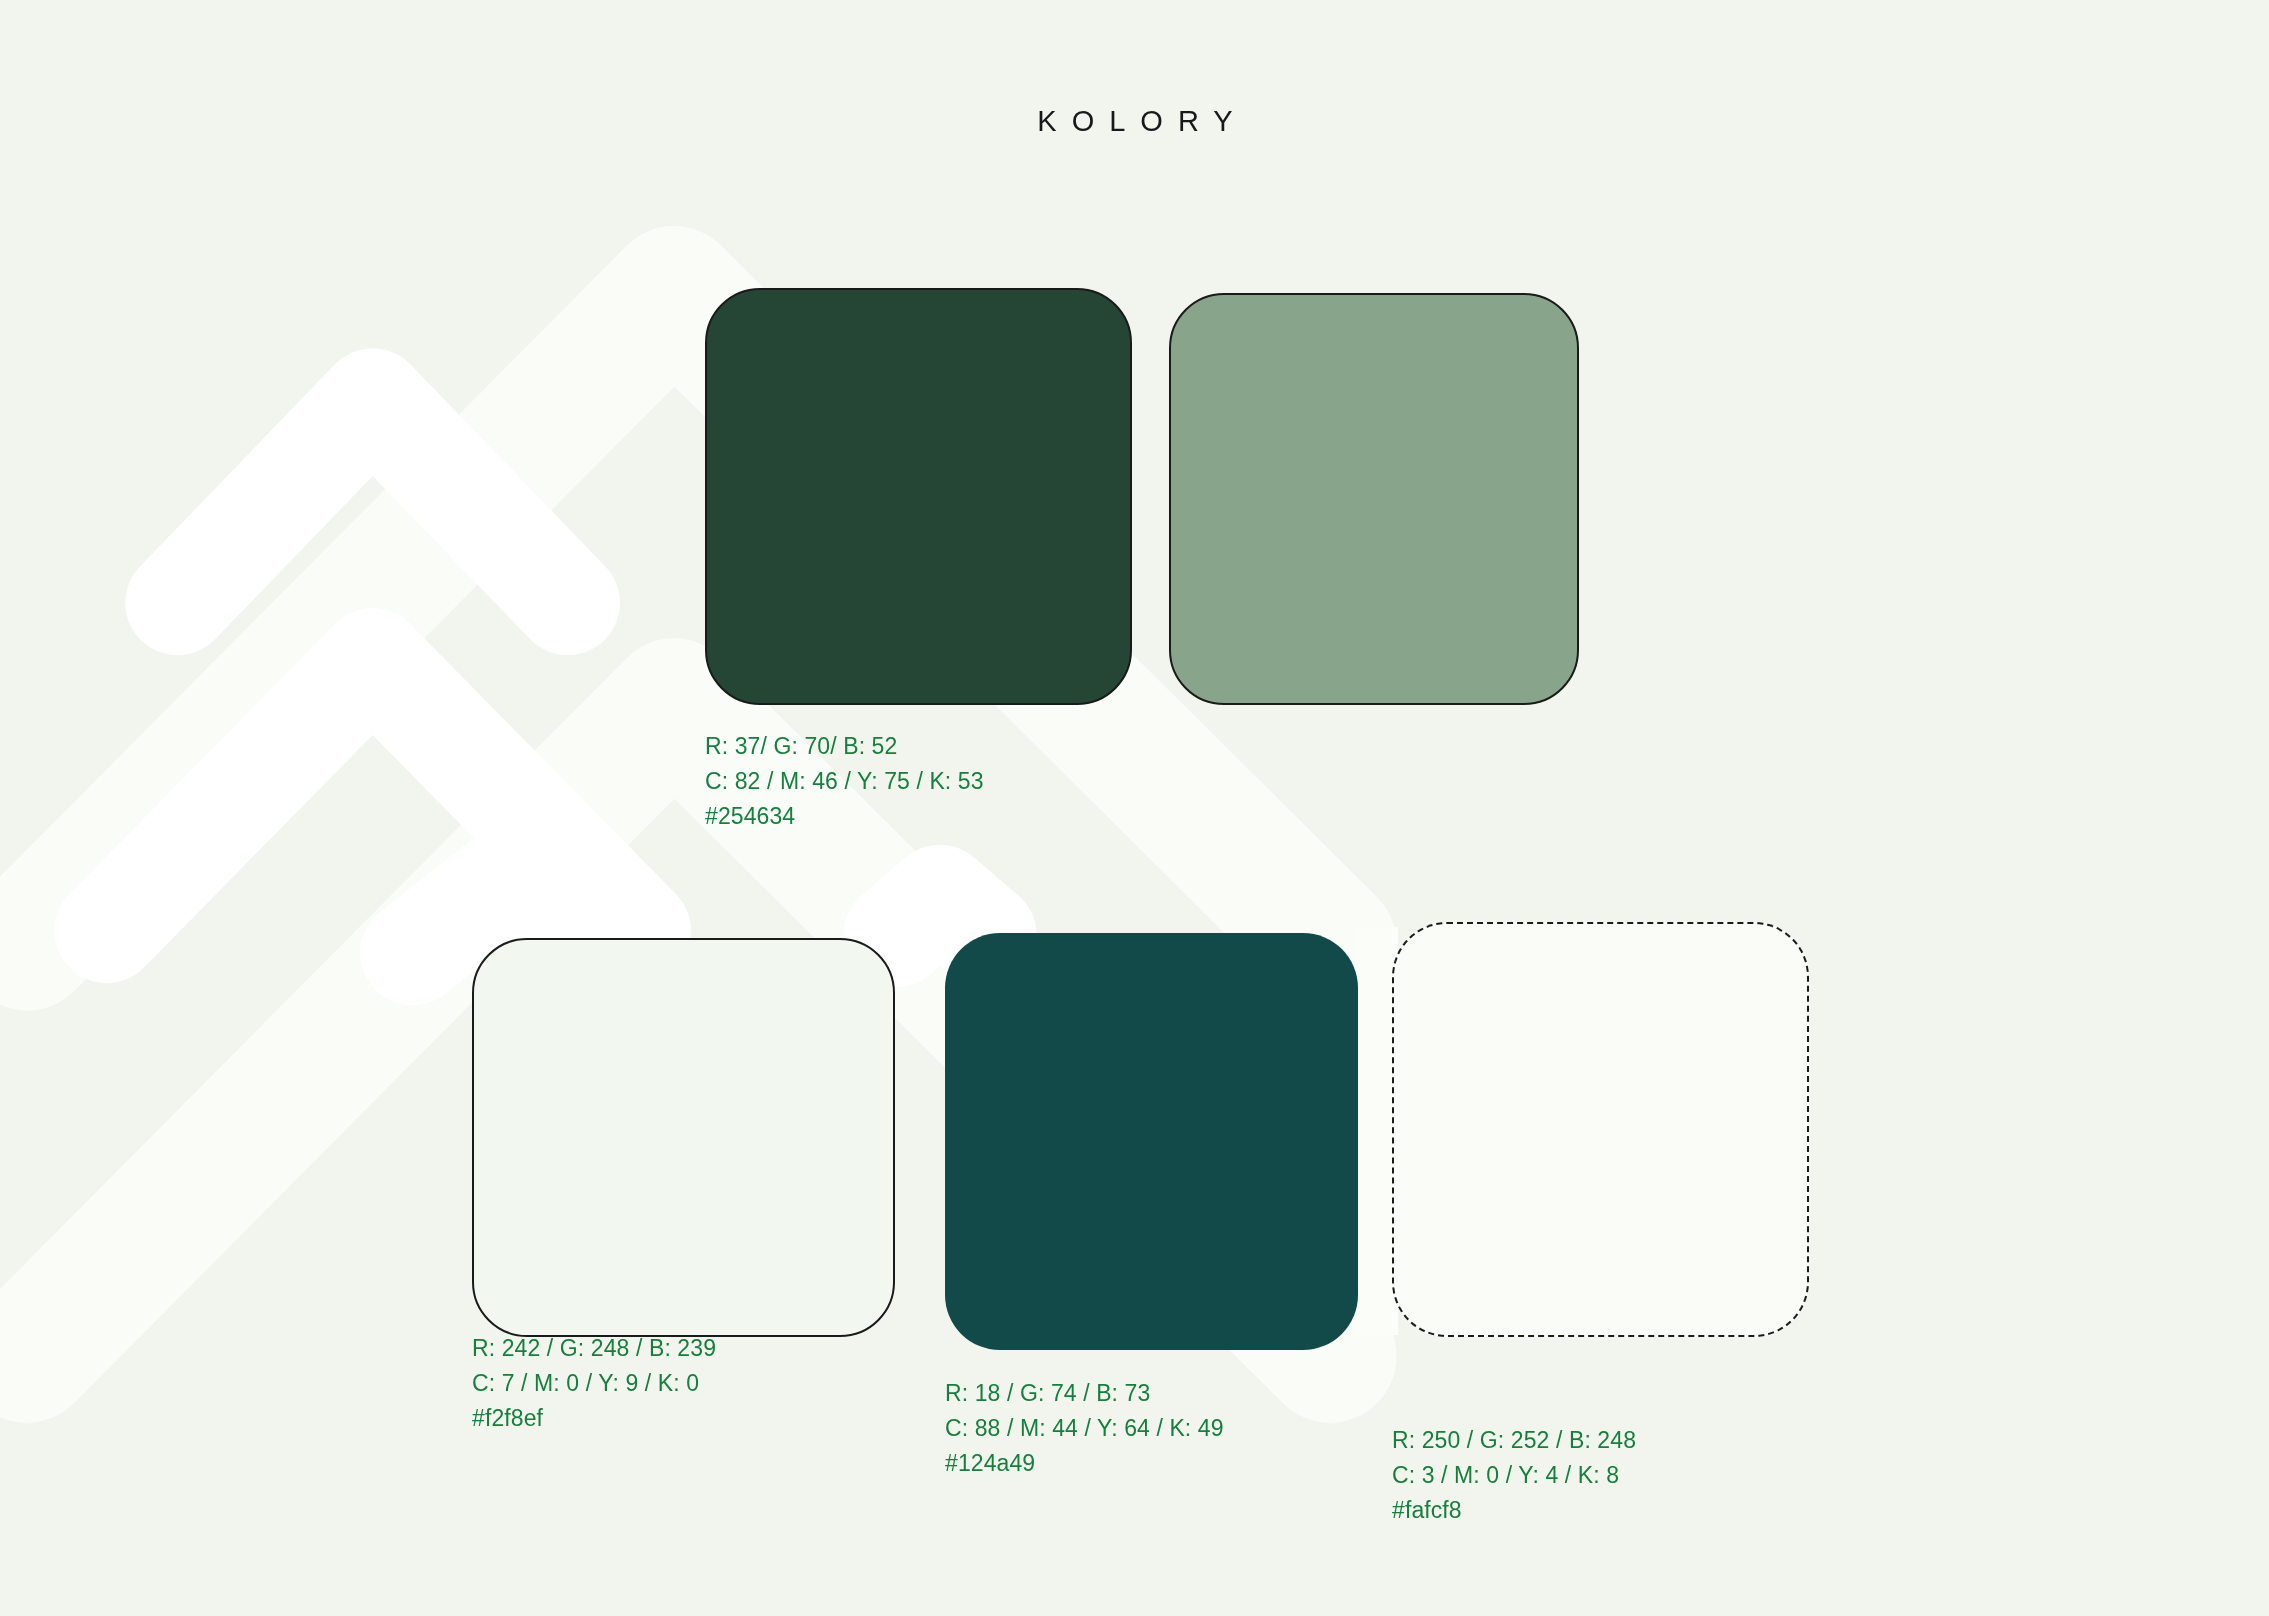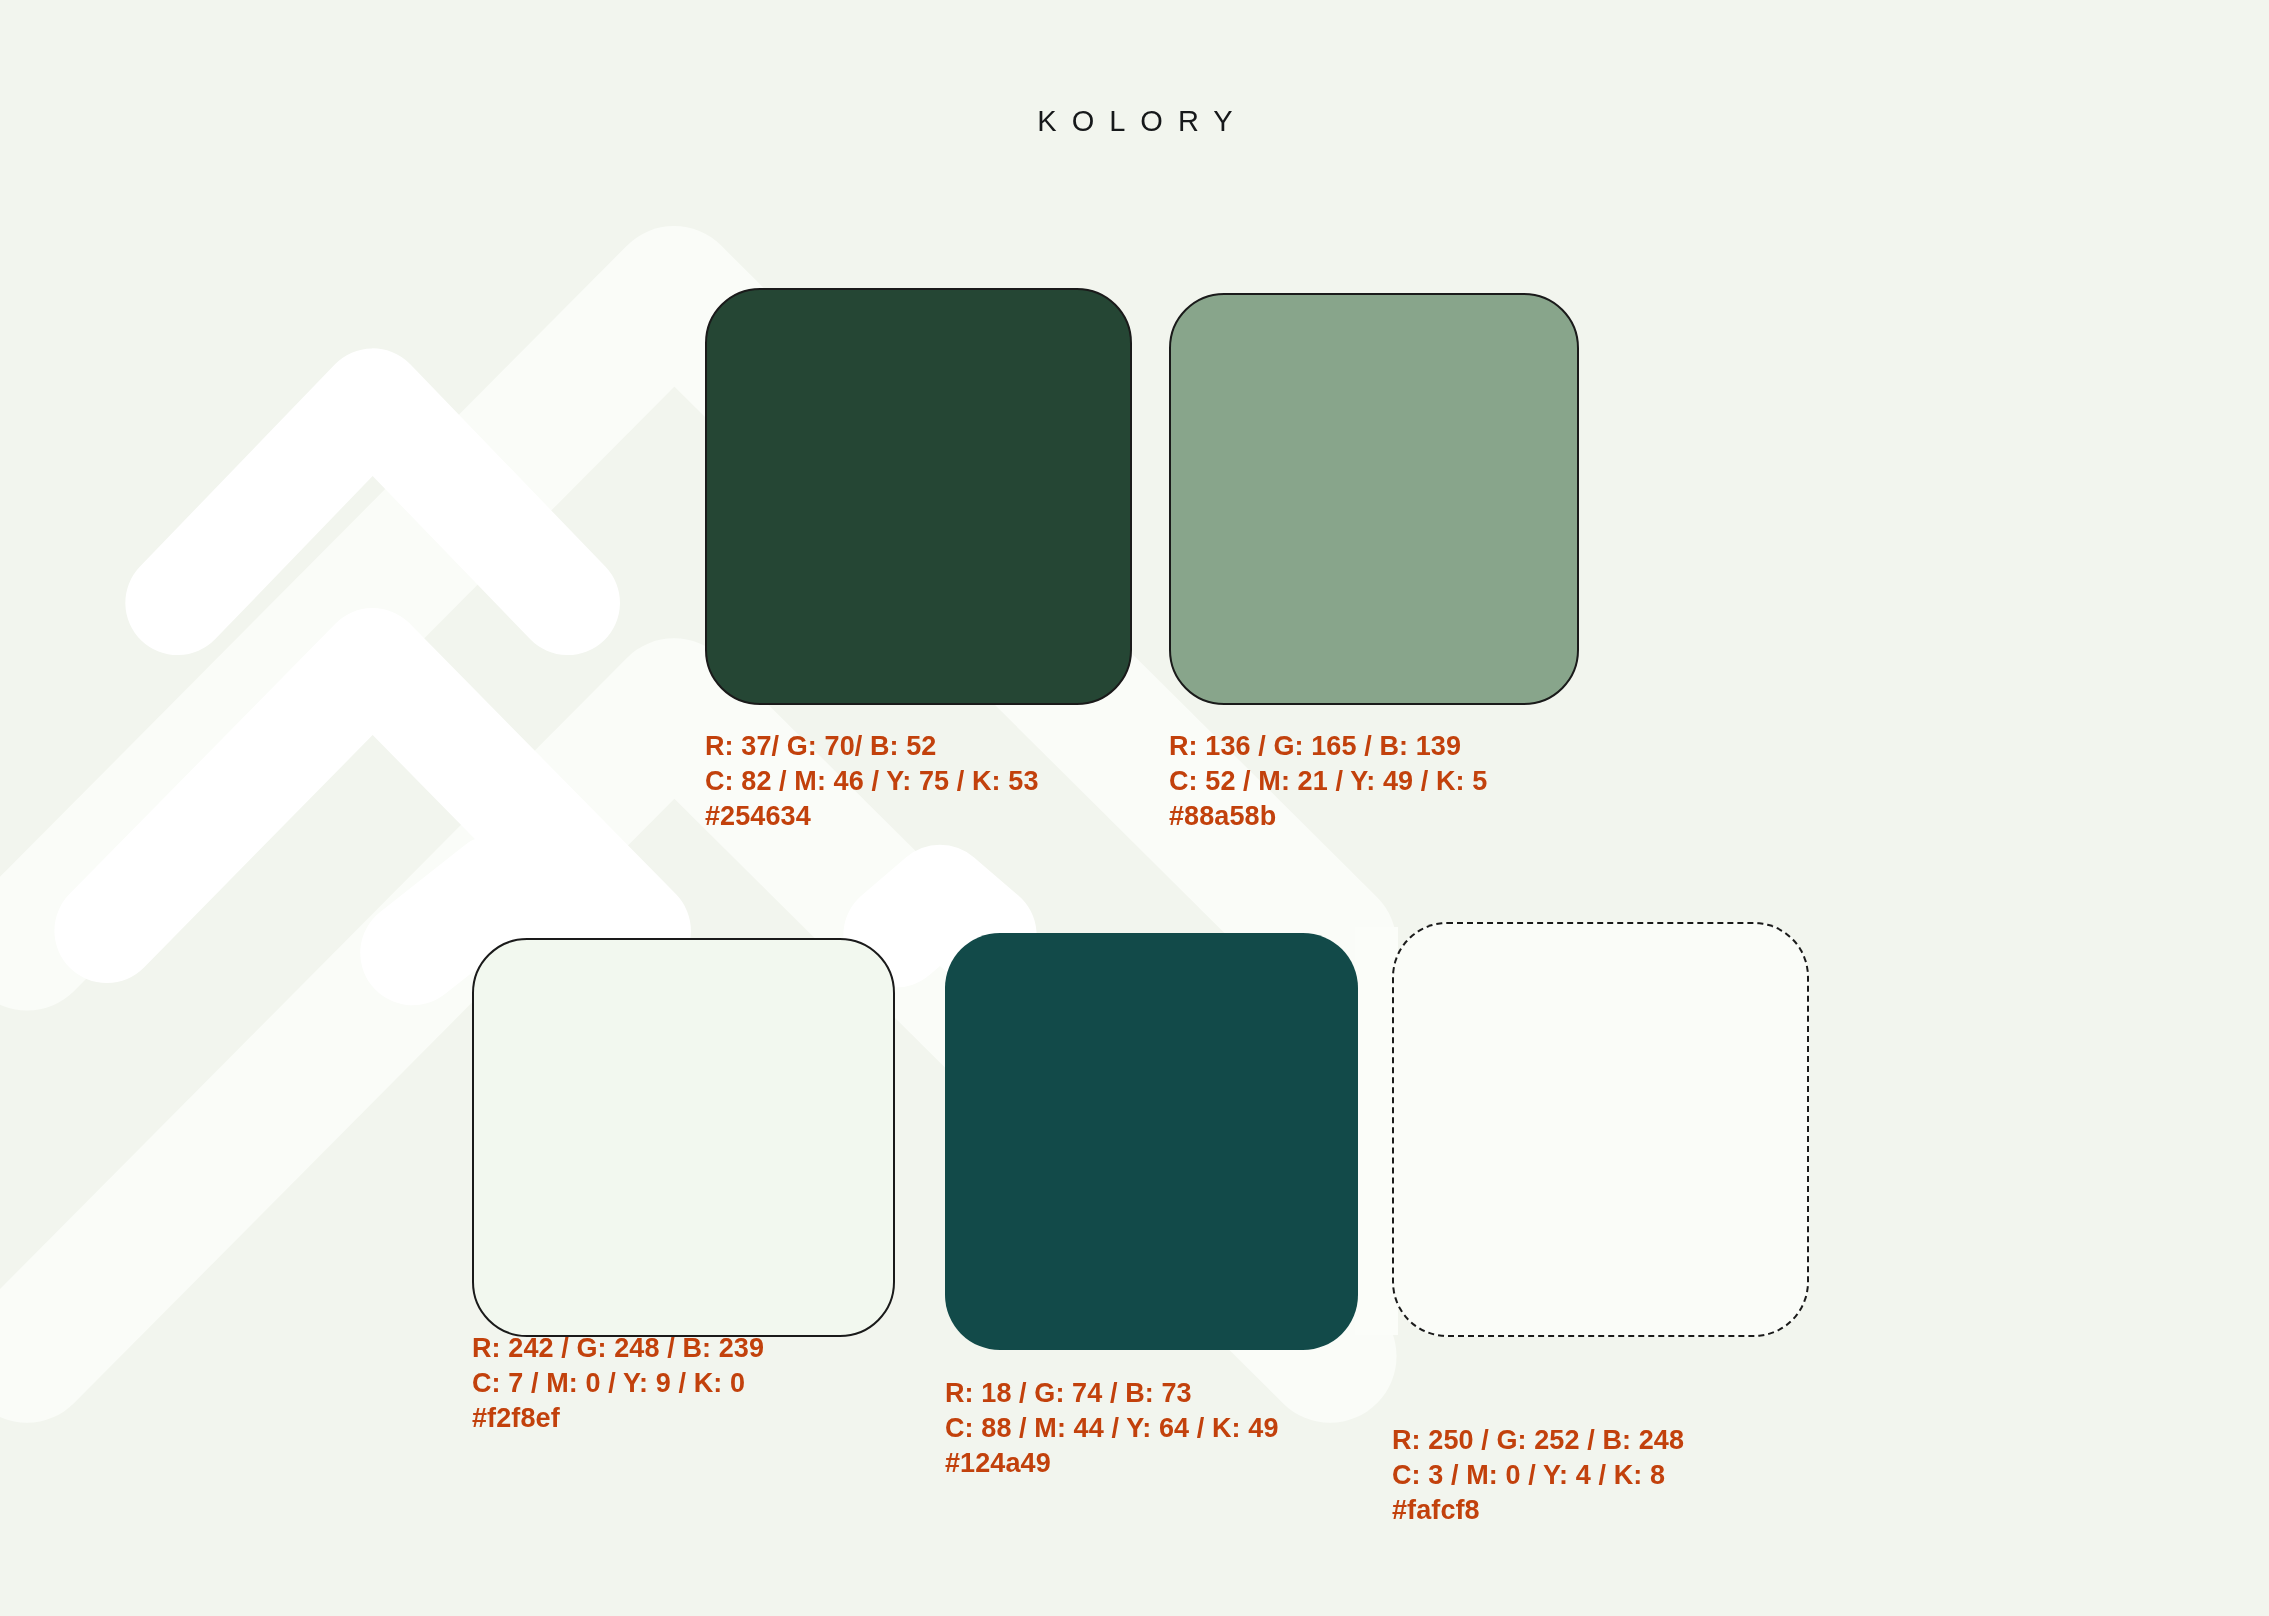--- a/index.html
+++ b/index.html
@@ -54,24 +54,24 @@
   }
   .swatch-box {
     width: 100%;
     height: 100%;
     box-sizing: border-box;
     border-radius: 55px;
   }
   .swatch-label {
     position: absolute;
     left: 0;
-    font-size: 27px;
+    font-size: 23px;
     line-height: 35px;
-    color: #c2410c;
-    font-weight: 700;
+    color: #15803d;
+    font-weight: 400;
     white-space: nowrap;
     letter-spacing: 0.1px;
   }
   .swatch-label .line { display: block; }
 
   
   #swatch-1 { left: 705px; top: 288px; width: 427px; height: 417px; }
   #swatch-2 { left: 1169px; top: 293px; width: 410px; height: 412px; }
   #swatch-3 { left: 472px; top: 938px; width: 423px; height: 399px; }
   #swatch-4 { left: 945px; top: 933px; width: 413px; height: 417px; }
@@ -122,25 +122,20 @@
   </div>
   <div class="swatch-label" id="label-1">
     <span class="line">R: 37/ G: 70/ B: 52</span>
     <span class="line">C: 82 / M: 46 / Y: 75 / K: 53</span>
     <span class="line">#254634</span>
   </div>
 
   <div class="swatch" id="swatch-2">
     <div class="swatch-box" id="box-2" style="background: rgb(136, 165, 139); border: 2.2px solid rgb(26, 26, 26);"></div>
   </div>
-  <div class="swatch-label" id="label-2">
-    <span class="line">R: 136 / G: 165 / B: 139</span>
-    <span class="line">C: 52 / M: 21 / Y: 49 / K: 5</span>
-    <span class="line">#88a58b</span>
-  </div>
 
   <div class="swatch" id="swatch-3">
     <div class="swatch-box" id="box-3" style="background: rgb(242, 248, 239); border: 2.2px solid rgb(26, 26, 26);"></div>
   </div>
   <div class="swatch-label" id="label-3">
     <span class="line">R: 242 / G: 248 / B: 239</span>
     <span class="line">C: 7 / M: 0 / Y: 9 / K: 0</span>
     <span class="line">#f2f8ef</span>
   </div>
 

